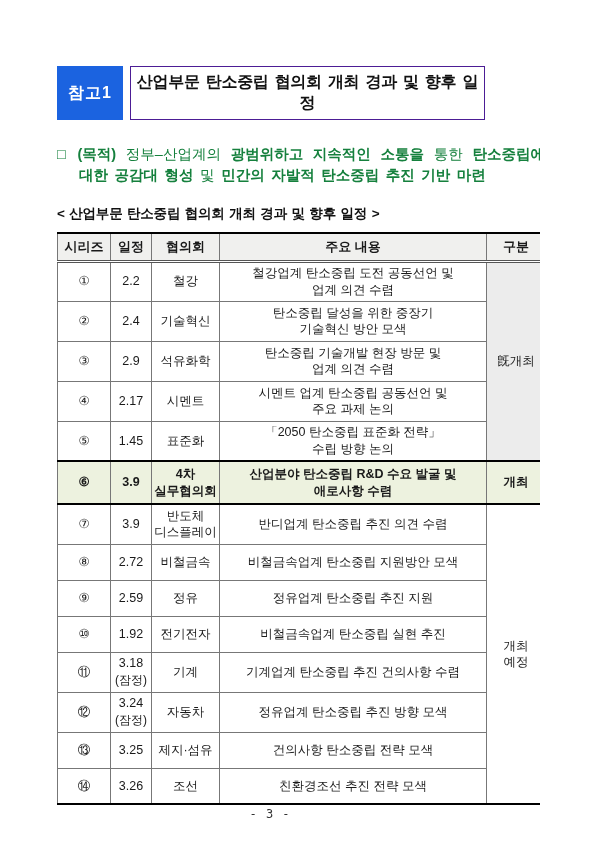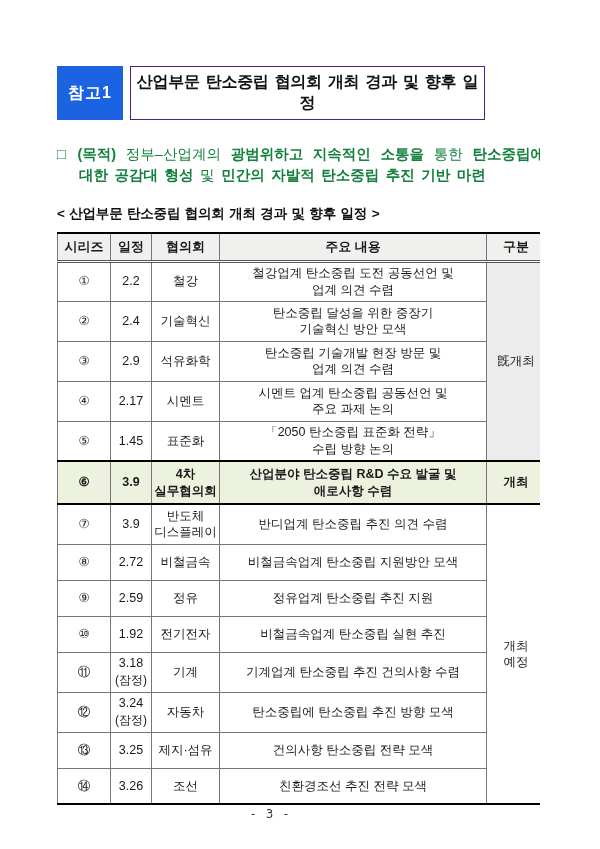--- a/index.html
+++ b/index.html
@@ -139,21 +139,21 @@
           <tr style="height: 40px;">
             <td>⑪</td>
             <td>3.18<br><span class="note">(잠정)</span></td>
             <td>기계</td>
             <td>기계업계 탄소중립 추진 건의사항 수렴</td>
           </tr>
           <tr style="height: 40px;">
             <td>⑫</td>
             <td>3.24<br><span class="note">(잠정)</span></td>
             <td>자동차</td>
-            <td>탄소중립에 탄소중립 추진 방향 모색</td>
+            <td>정유업계 탄소중립 추진 방향 모색</td>
           </tr>
           <tr style="height: 36px;">
             <td>⑬</td>
             <td>3.25</td>
             <td>제지·섬유</td>
             <td>건의사항 탄소중립 전략 모색</td>
           </tr>
           <tr style="height: 36px;">
             <td>⑭</td>
             <td>3.26</td>

